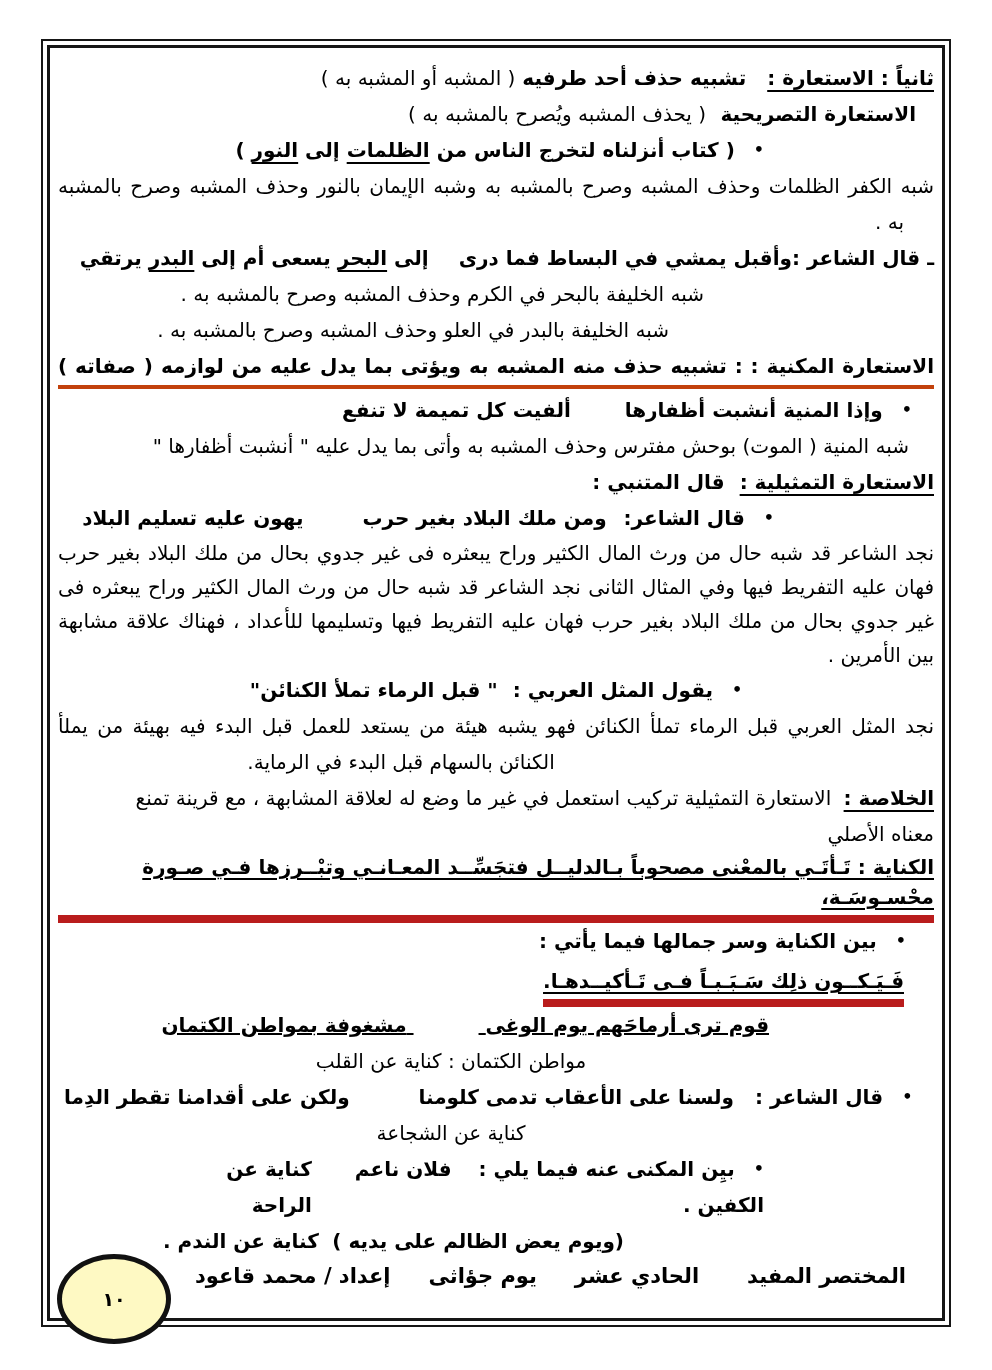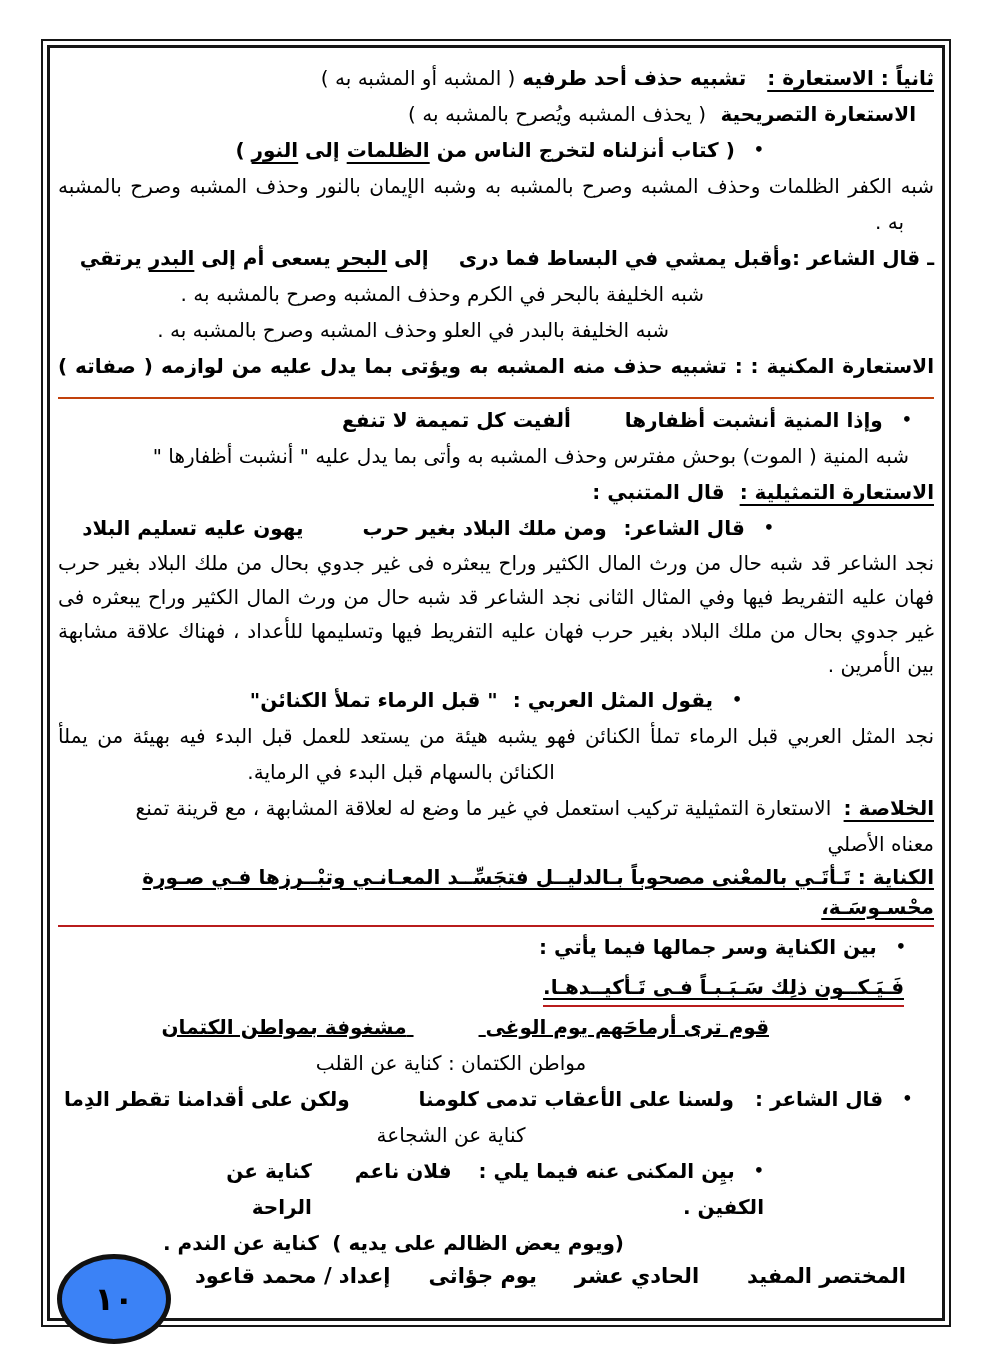--- a/index.html
+++ b/index.html
@@ -10,23 +10,23 @@
     overflow:hidden;
   }
   .frame-outer { position:absolute; left:41px; top:39px; right:41px; bottom:43px; border:2px solid #161616; }
   .frame-inner { position:absolute; left:47px; top:45px; right:47px; bottom:49px; border:3px solid #161616; }
   .content { position:absolute; right:58px; left:58px; top:60px; direction:rtl; text-align:right; }
   .line { font-size:20px; line-height:36px; min-height:36px; }
   .b { font-weight:bold; }
   .tight { letter-spacing:-0.4px; }
   .u  { text-decoration:underline; text-decoration-thickness:2px; text-underline-offset:5px; }
   .u2 { text-decoration:underline; text-decoration-thickness:2px; text-underline-offset:4px;
-        border-bottom:2px solid #b91c1c; padding-bottom:3px; display:inline-block; line-height:30px; }
+        border-bottom:8px solid #b91c1c; padding-bottom:3px; display:inline-block; line-height:30px; }
   .jfull { text-align:justify; text-align-last:justify; }
-  .blk-u { border-bottom:2px solid #c2410c; padding-bottom:13px; }
+  .blk-u { border-bottom:4px solid #c2410c; padding-bottom:1px; }
   .para { text-align:justify; line-height:34px; }
   .center { text-align:center; }
   .bullet { display:inline-block; margin-left:12px; font-size:16px; vertical-align:2px; }
   .gap30 { display:inline-block; width:30px; }
   .gap40 { display:inline-block; width:40px; }
   .gap45 { display:inline-block; width:45px; }
   .gap55 { display:inline-block; width:55px; }
   .gap65 { display:inline-block; width:65px; }
   .pr-18 { padding-right:18px; }  .pr-22 { padding-right:22px; }
   .pr-25 { padding-right:25px; }  .pr-28 { padding-right:28px; }
@@ -36,23 +36,23 @@
   .pr-265{ padding-right:265px; }
   .row { display:flex; justify-content:space-between; align-items:baseline; }
   .footer {
     position:absolute; right:86px; left:195px; top:1264px;
     display:flex; justify-content:space-between; align-items:baseline;
     direction:rtl; font-weight:bold; font-size:21px;
   }
   .book-group { display:flex; gap:48px; }
   .page-circle {
     position:absolute; left:57px; top:1254px; width:104px; height:80px;
-    border:5px solid #111; border-radius:50%; background:#3b82f6; z-index:3;
+    border:5px solid #111; border-radius:50%; background:#fef9c3; z-index:3;
     display:flex; align-items:center; justify-content:center;
-    font-size:32px; font-weight:bold;
+    font-size:19px; font-weight:bold;
   }
 </style>
 </head>
 <body>
 
 <div class="page">
   <div class="frame-outer"></div>
   <div class="frame-inner"></div>
 
   <div class="content">

